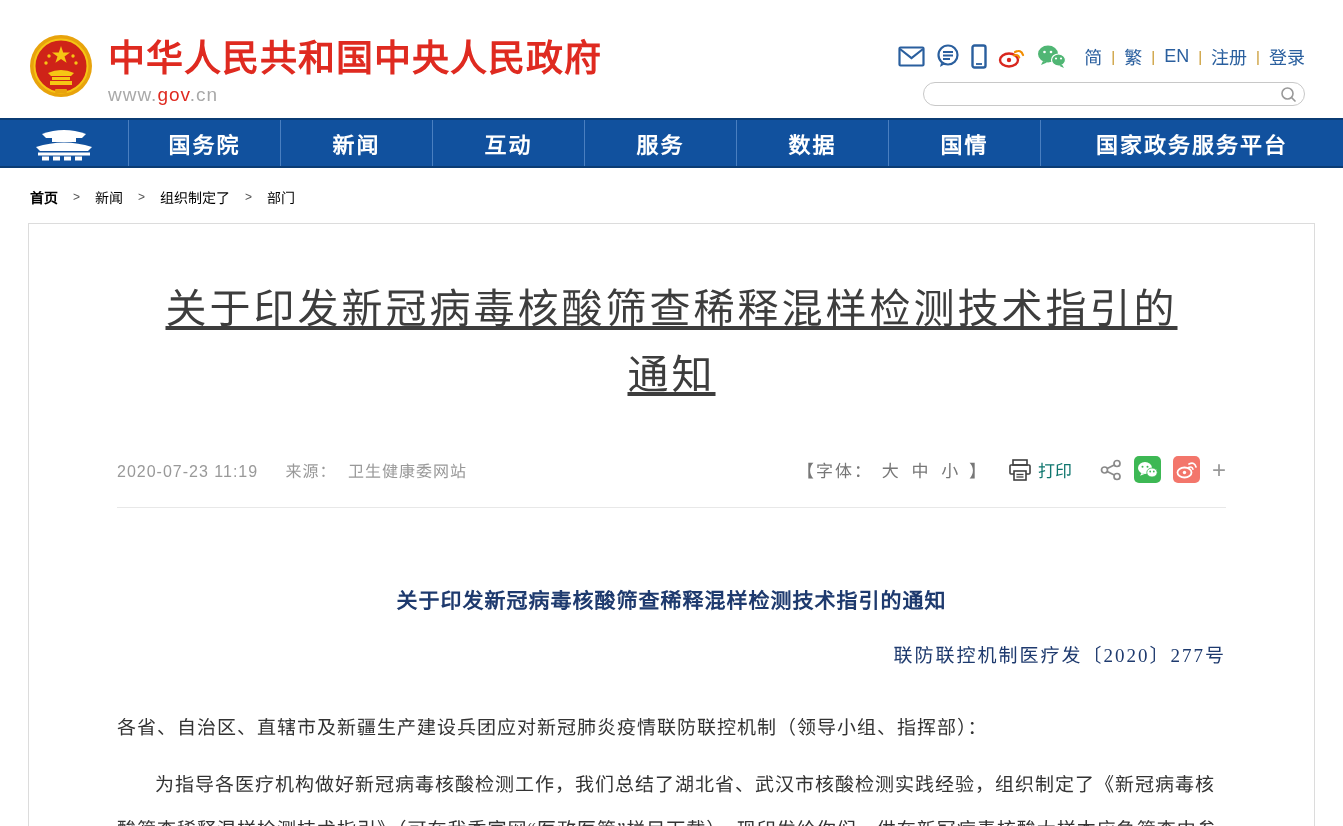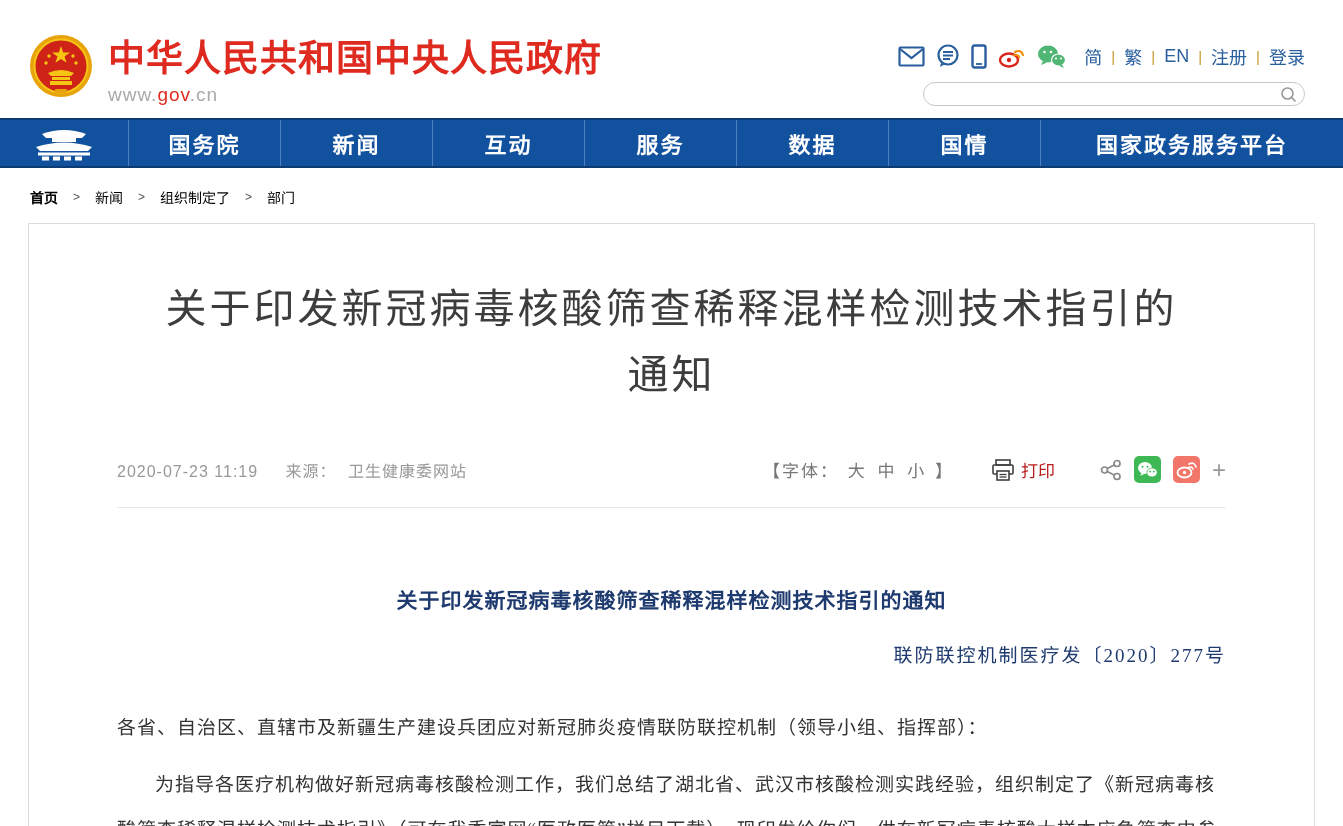--- a/index.html
+++ b/index.html
@@ -43,31 +43,31 @@
   
   .breadcrumb { display:flex; align-items:center; gap:15px; padding:19px 0 16px 30px; font-size:14px; }
   .breadcrumb a { color:#000; text-decoration:none; cursor:pointer; }
   .breadcrumb .first { font-weight:bold; }
   .breadcrumb .sep { color:#555; font-size:12px; }
   .breadcrumb .current { color:#000; }
 
   
   .card { margin:0 28px; border:1px solid #dcdcdc; background:#fff; min-height:610px; padding:0 88px 40px; }
   .article-title { margin-top:52px; text-align:center; color:#3d3d3d;
-    font-size:41px; line-height:66px; letter-spacing:3px; font-weight:400; }
+    font-size:41px; line-height:66px; letter-spacing:3px; font-weight:400;text-decoration:underline; }
 
   .meta-row { margin-top:48px; display:flex; justify-content:space-between; align-items:center; }
   .meta-left { font-size:16px; color:#999; letter-spacing:1px; }
   .meta-left .src-label { margin-left:22px; }
   .meta-left .src { margin-left:6px; color:#999; }
 
-  .meta-right { display:flex; align-items:center; gap:19px; }
+  .meta-right { display:flex; align-items:center; gap:2px; }
   .font-size-ctl { color:#777; font-size:17px; letter-spacing:2px; }
   .font-size-ctl span.size-opt { cursor:pointer; margin:0 2px; }
-  .print-btn { display:flex; align-items:center; gap:6px; color:#b91c1c; font-size:17px; cursor:pointer; margin-left:18px; }
+  .print-btn { display:flex; align-items:center; gap:6px; color:#0f766e; font-size:17px; cursor:pointer; margin-left:18px; }
   .share-group { display:flex; align-items:center; gap:12px; margin-left:26px; }
   .badge { width:27px; height:27px; border-radius:5px; display:flex; align-items:center; justify-content:center; cursor:pointer; }
   .badge.wechat { background:#3db854; }
   .badge.weibo  { background:#f3766b; }
   .share-nodes { cursor:pointer; display:flex; }
   .plus { color:#999; font-size:24px; line-height:20px; cursor:pointer; font-weight:400; }
 
   .divider { margin-top:24px; border-top:1px solid #e8e8e8; }
 
   .doc-heading { margin-top:76px; text-align:center; color:#1e3a6e;

